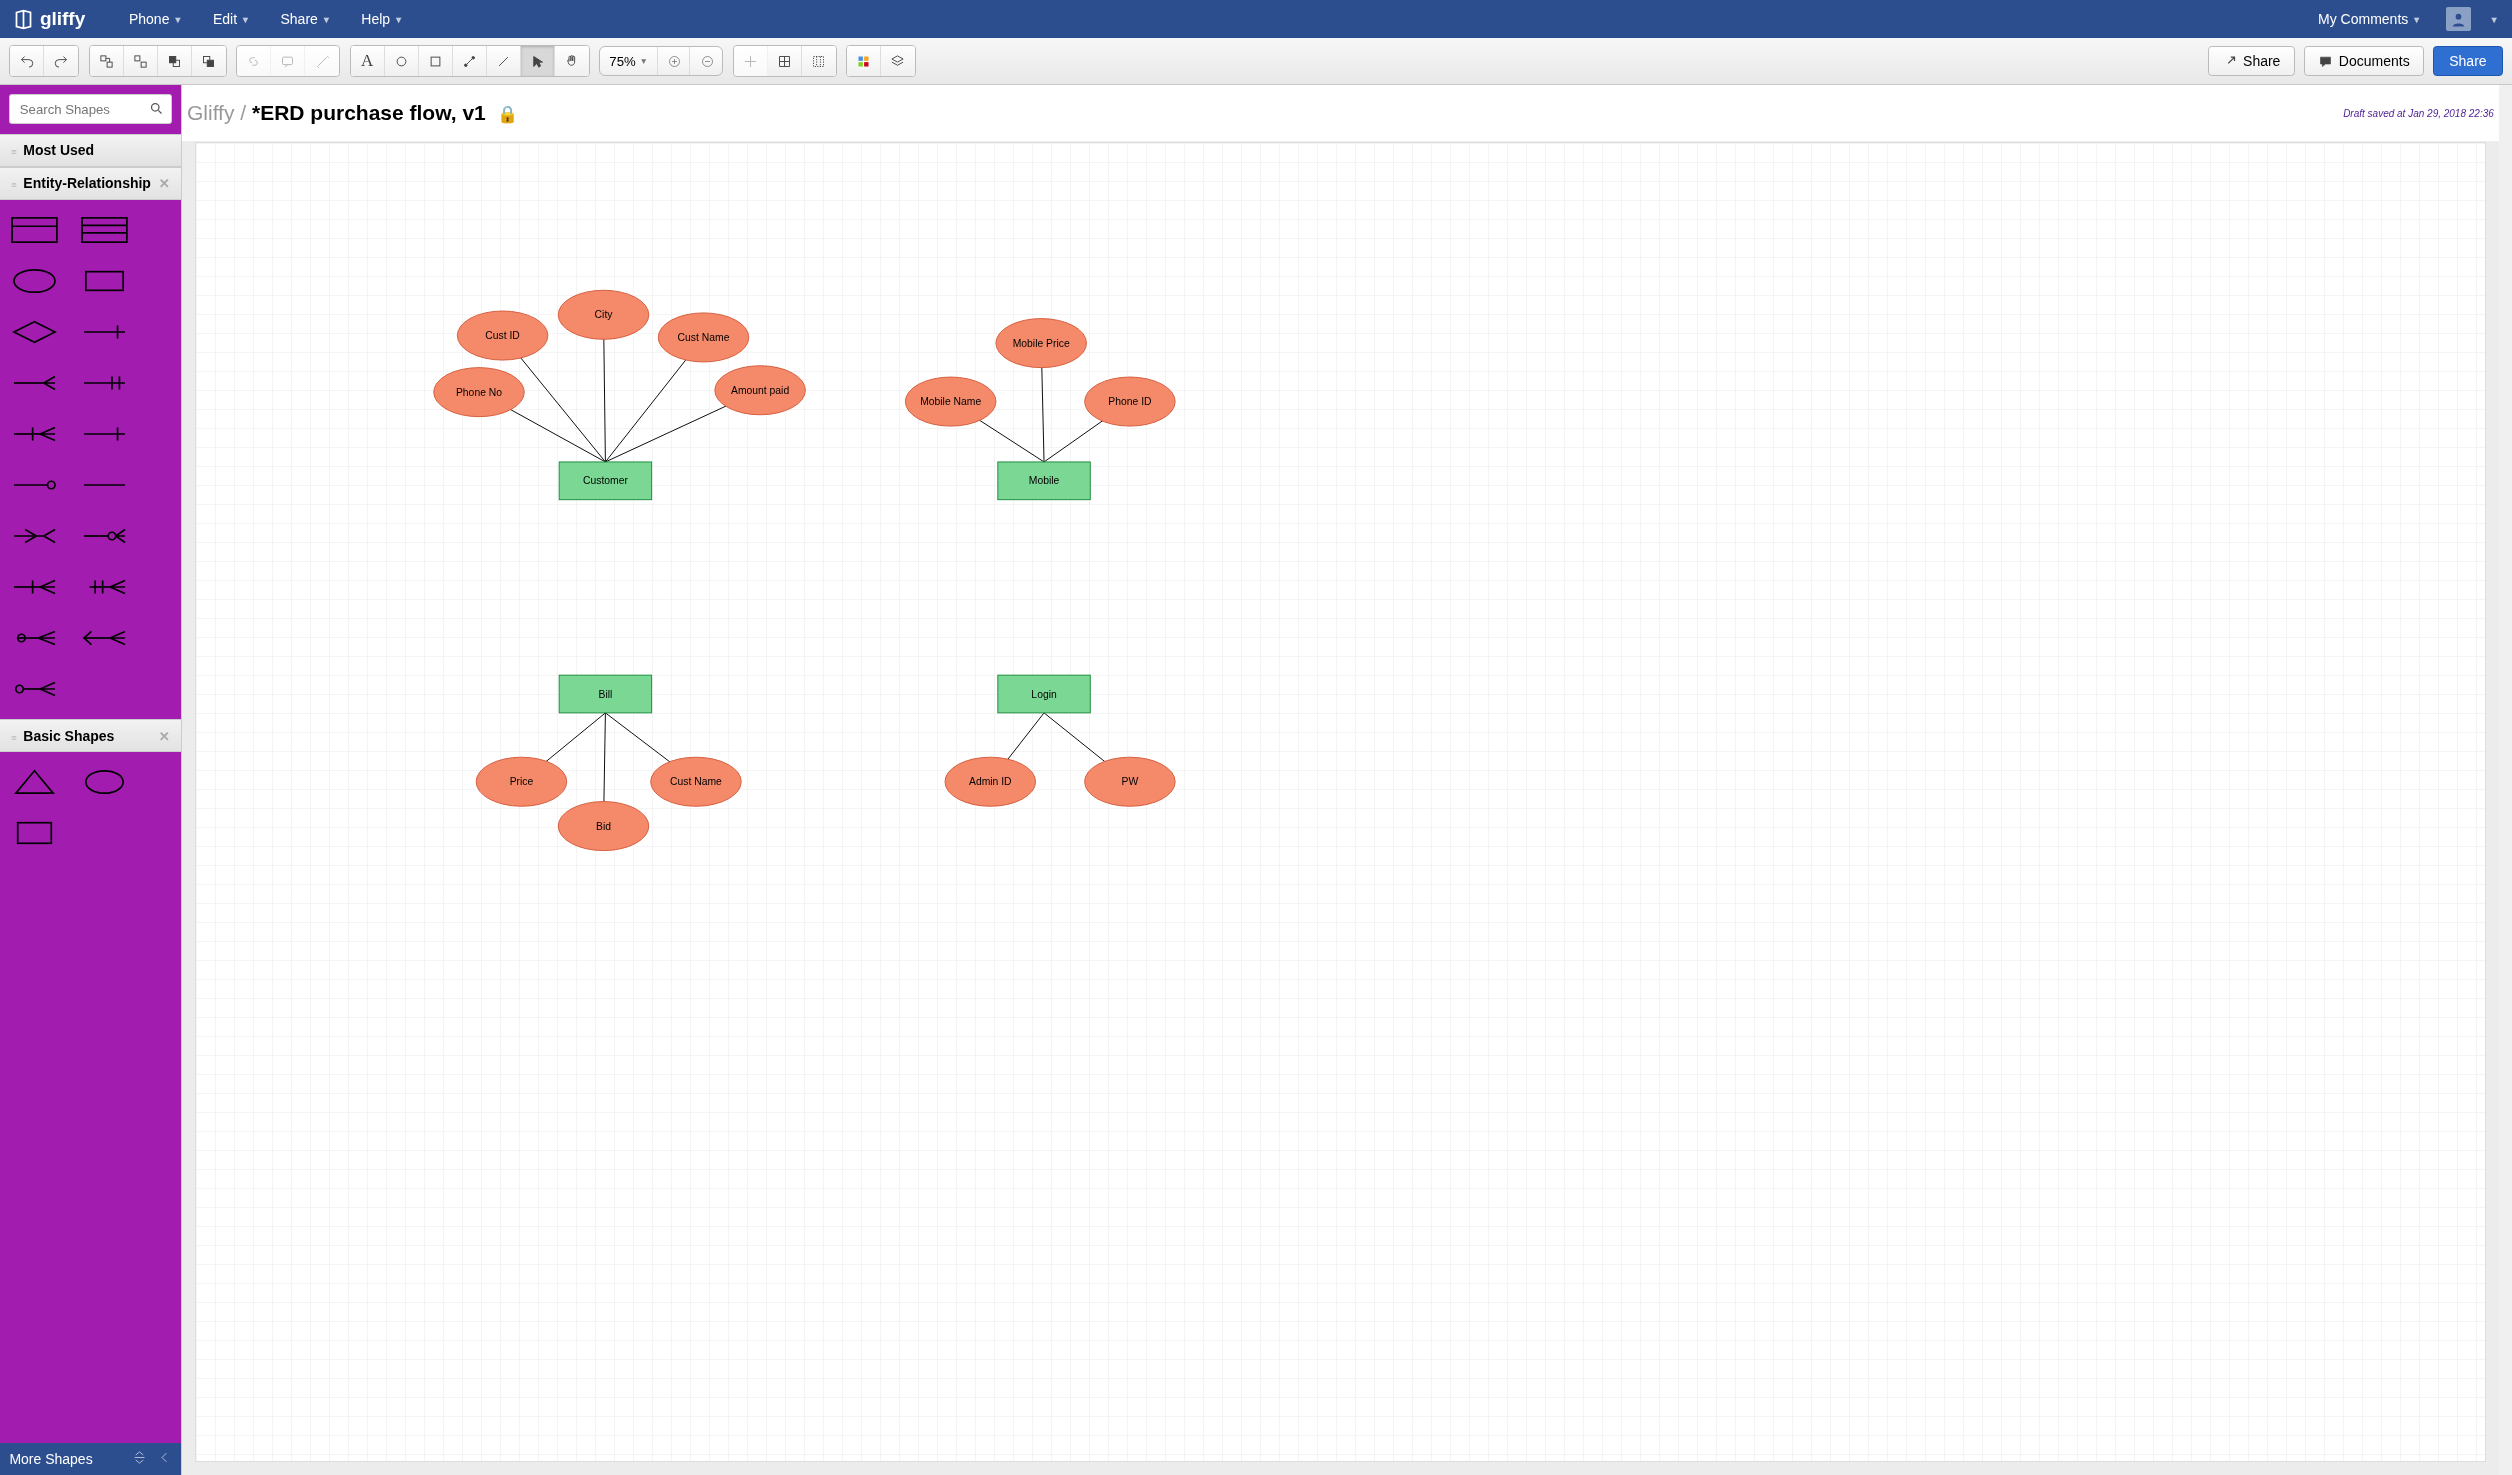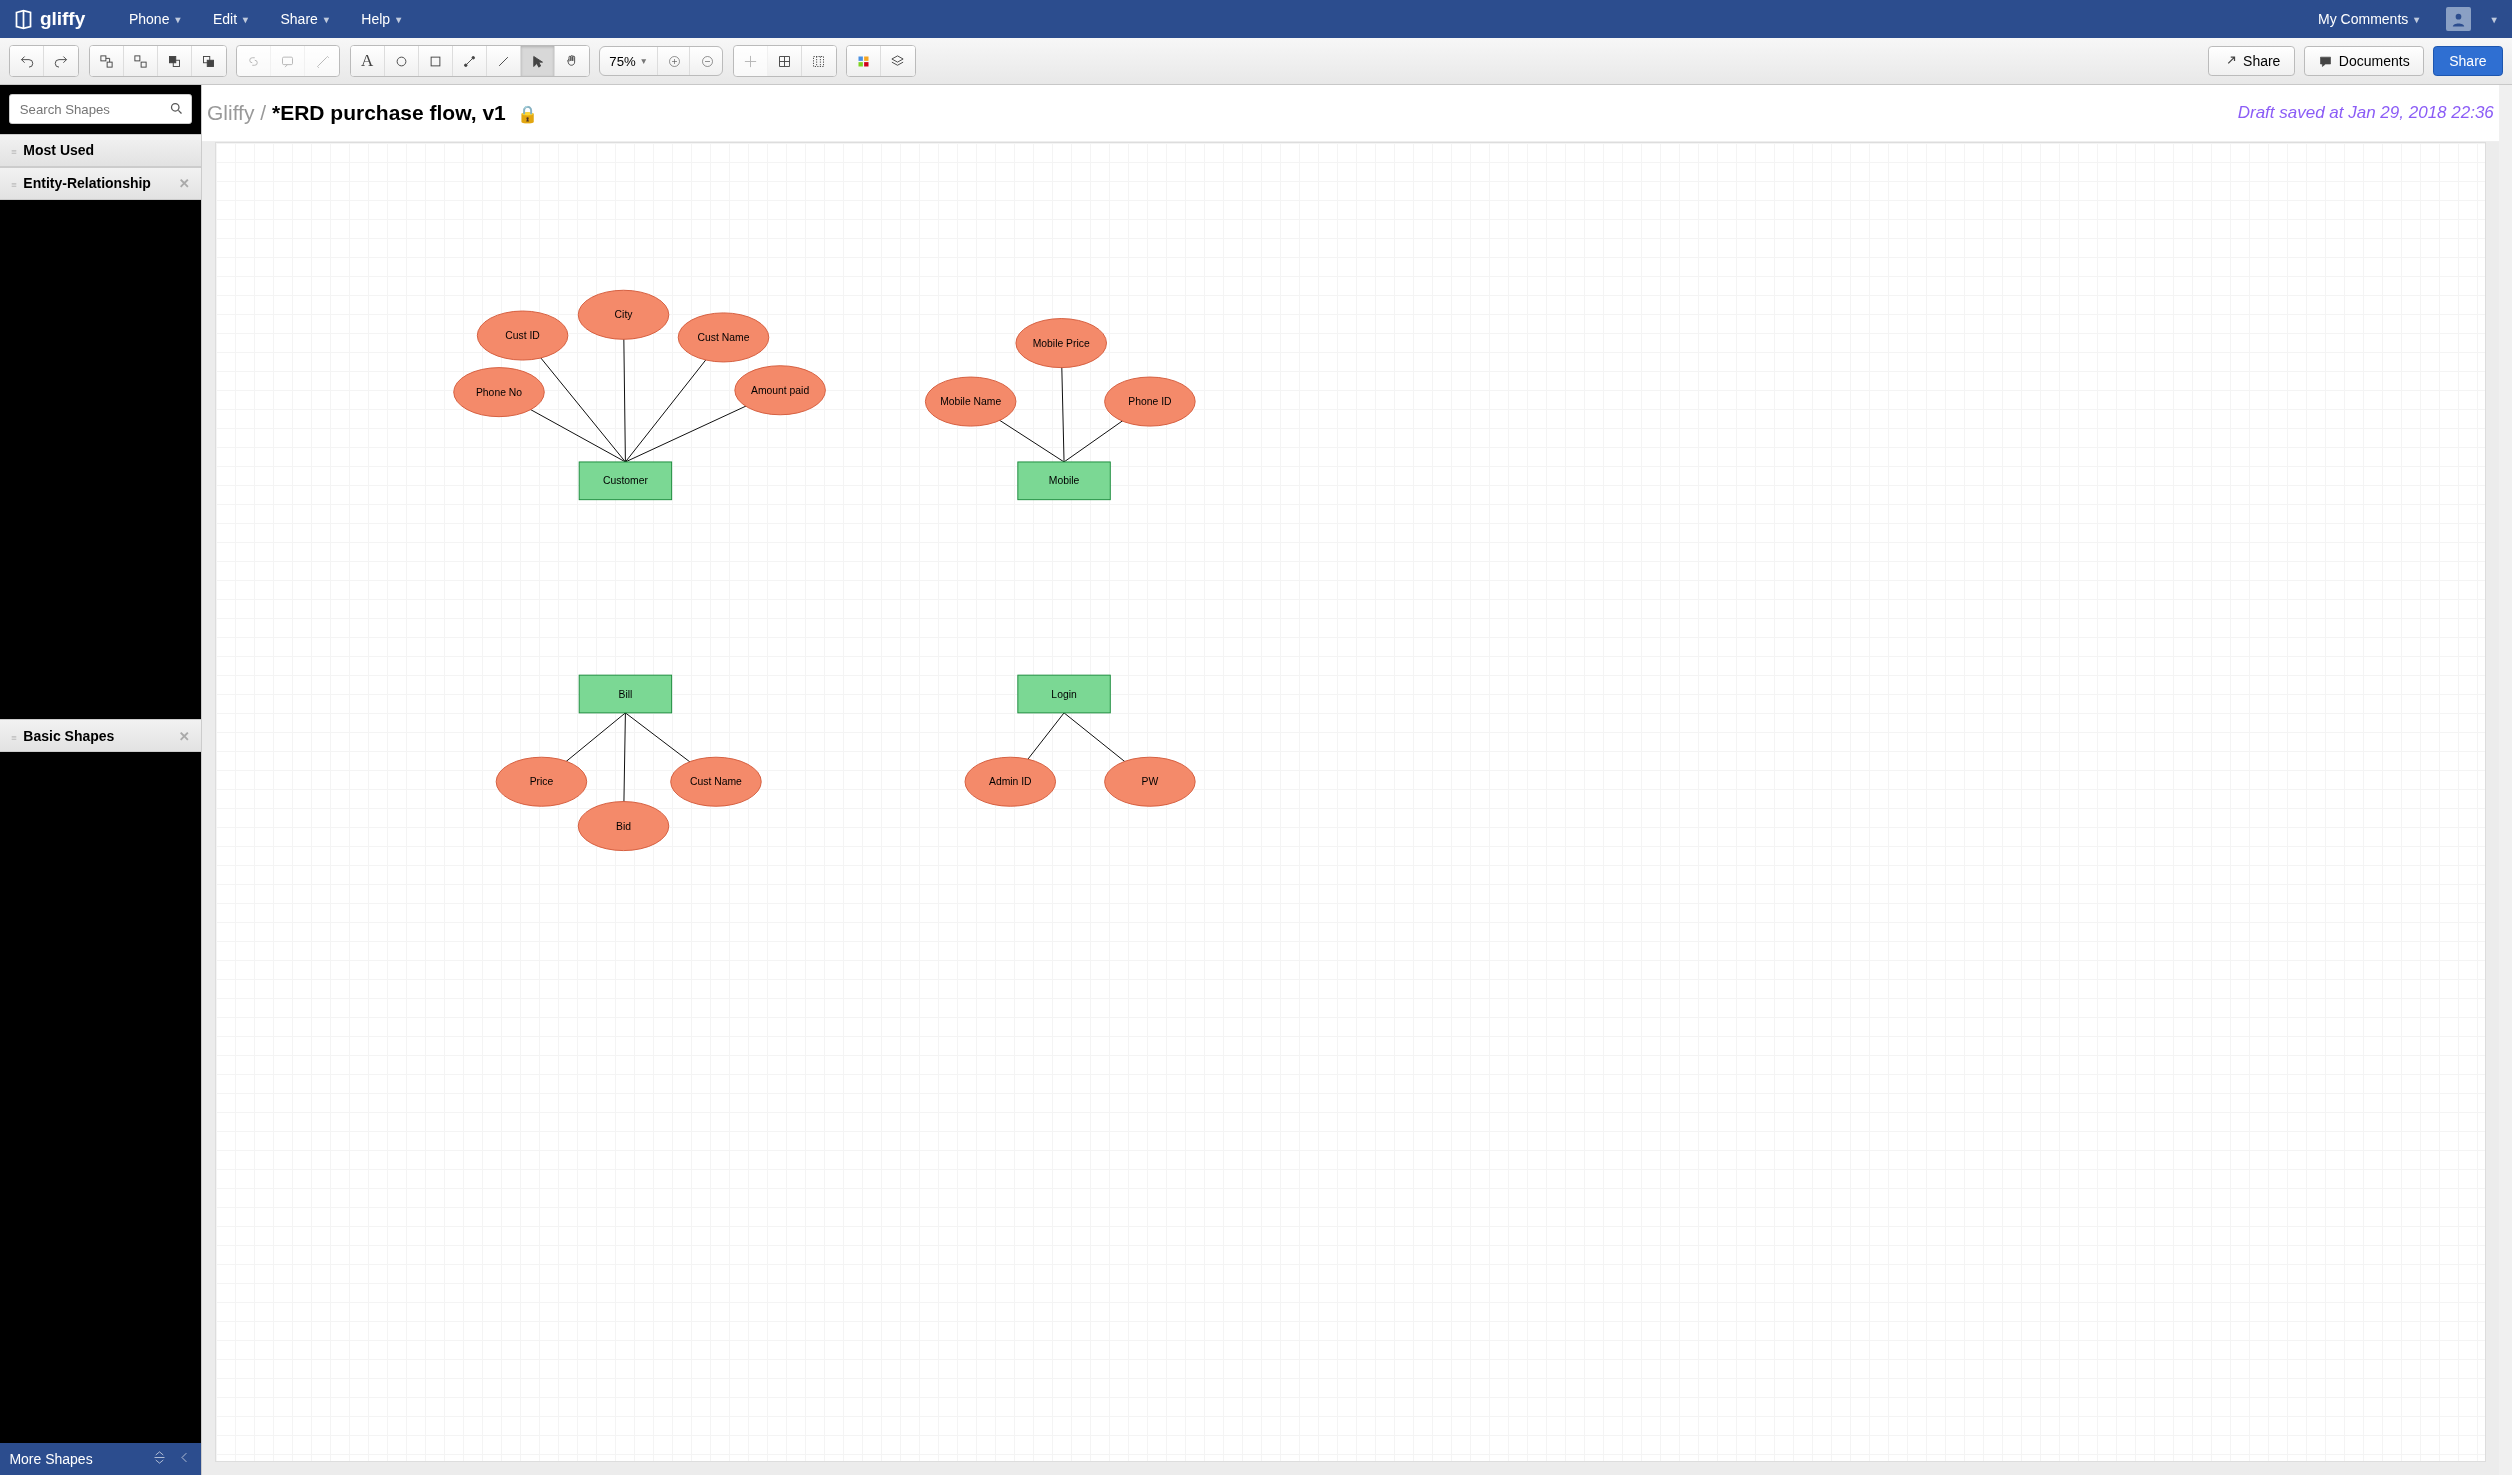--- a/index.html
+++ b/index.html
@@ -39,21 +39,21 @@
 .tb-zoom .pct .caret { font-size:8.5px; color:#777; }
 .tb-zoom .zbtn { width:30px; display:flex; align-items:center; justify-content:center; height:100%; border-right:0.9px solid #ddd; cursor:pointer;}
 .tb-zoom .zbtn:last-child{border-right:none;}
 #toolbar .spacer { flex: 1; }
 .doc-btn { display:flex; align-items:center; gap:5.7px; border:0.9px solid #bbb; border-radius:3.8px; height:30px; padding:0 13.2px; background:linear-gradient(#fff,#f0f0f0); font-size:14px; cursor:pointer; }
 .doc-btn svg{width:15px;height:15px;fill:#444;}
 .save-btn { background:#2f6fd2; color:#fff; border:0.9px solid #1d56af; border-radius:3.8px; height:30px; padding:0 15px; font-size:14px; cursor:pointer; }
 
 
 #body { position: absolute; top:85px; bottom:0; left:0; right:0; display:flex; }
-#sidebar { width: 202px; background:#000000; border-right:0.9px solid #ccc; display:flex; flex-direction:column; }
+#sidebar { width: 182px; background:#a21caf; border-right:0.9px solid #ccc; display:flex; flex-direction:column; }
 #sidebar .search { padding:9.4px; }
 #sidebar .search .box { position:relative; }
 #sidebar .search input { width:100%; height:30px; border:0.9px solid #ccc; border-radius:2.8px; padding:0 28px 0 9.4px; font-size:13.2px; }
 #sidebar .search .mag { position:absolute; right:7.5px; top:6.6px; color:#555; }
 
 .panel-header {
   background: linear-gradient(#f2f2f2,#e2e2e2); border-top:0.9px solid #ccc; border-bottom:0.9px solid #ccc;
   padding:7.5px 11.3px; font-weight:bold; font-size:14px; display:flex; align-items:flex-end; justify-content:space-between;
 }
 .panel-header .close { color:#aaa; cursor:pointer; font-size:13.2px; }
@@ -71,21 +71,21 @@
 
 
 #canvas-wrap { flex:1; display:flex; flex-direction:column; background:#ececec; }
 #doc-header {
   height:57px; background:#fff; display:flex; align-items:center; padding:0 5px;
   border-bottom:0.9px solid #eee; font-size:21px; justify-content:space-between;
 }
 #doc-header .crumb { color:#999; font-weight:500; }
 #doc-header .title { font-weight:bold; }
 #doc-header .lock { color:#e0a83e; font-size:17px; margin-left:5.7px; }
-#doc-header .status { font-size:17px; color:#8b5cf6; font-style:italic; }
+#doc-header .status { font-size:10px; color:#4c1d95; font-style:italic; }
 #canvas {
   flex:1; margin:0 13.2px 13.2px 13.2px; background:#fff; position:relative; overflow:hidden;
   background-image:
     linear-gradient(#f4f4f4 0.9px, transparent 0.9px),
     linear-gradient(90deg, #f4f4f4 0.9px, transparent 0.9px);
   background-size: 19px 19px;
   border:0.9px solid #ddd;
 }
 #canvas svg { position:absolute; top:0; left:0; }
 .entity-rect { fill:#7bd894; stroke:#1a8a3b; stroke-width:1; }

